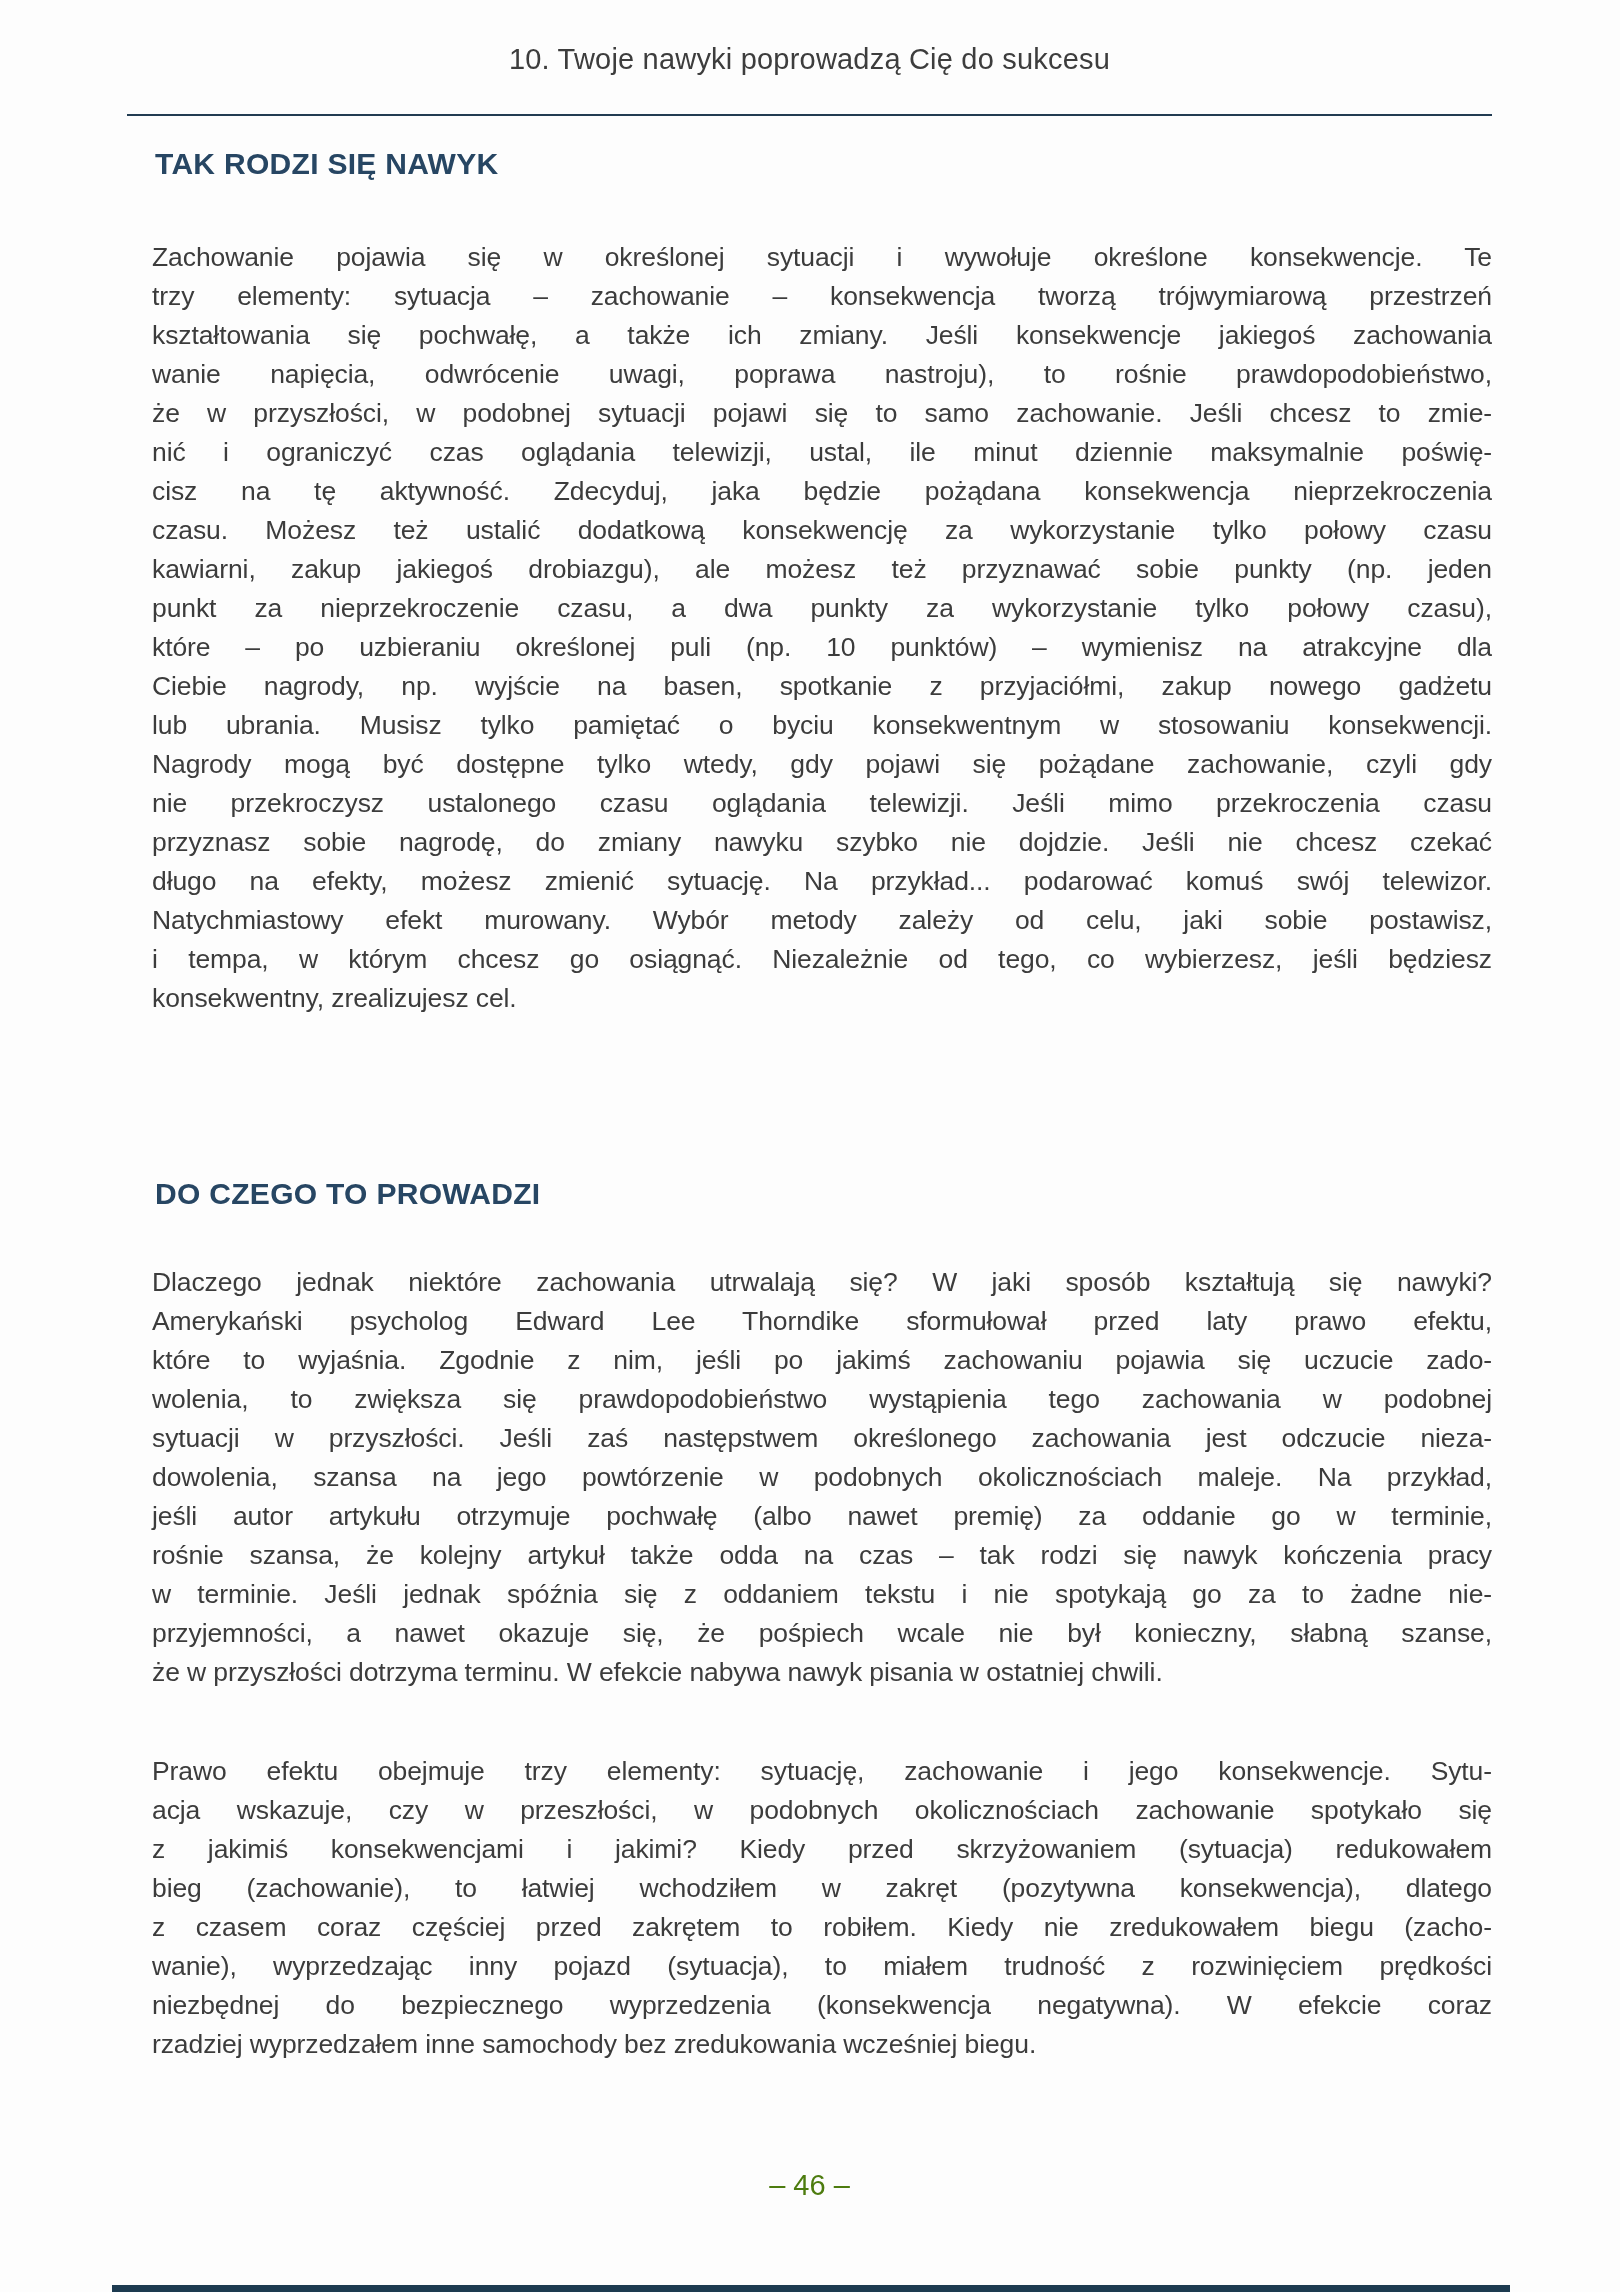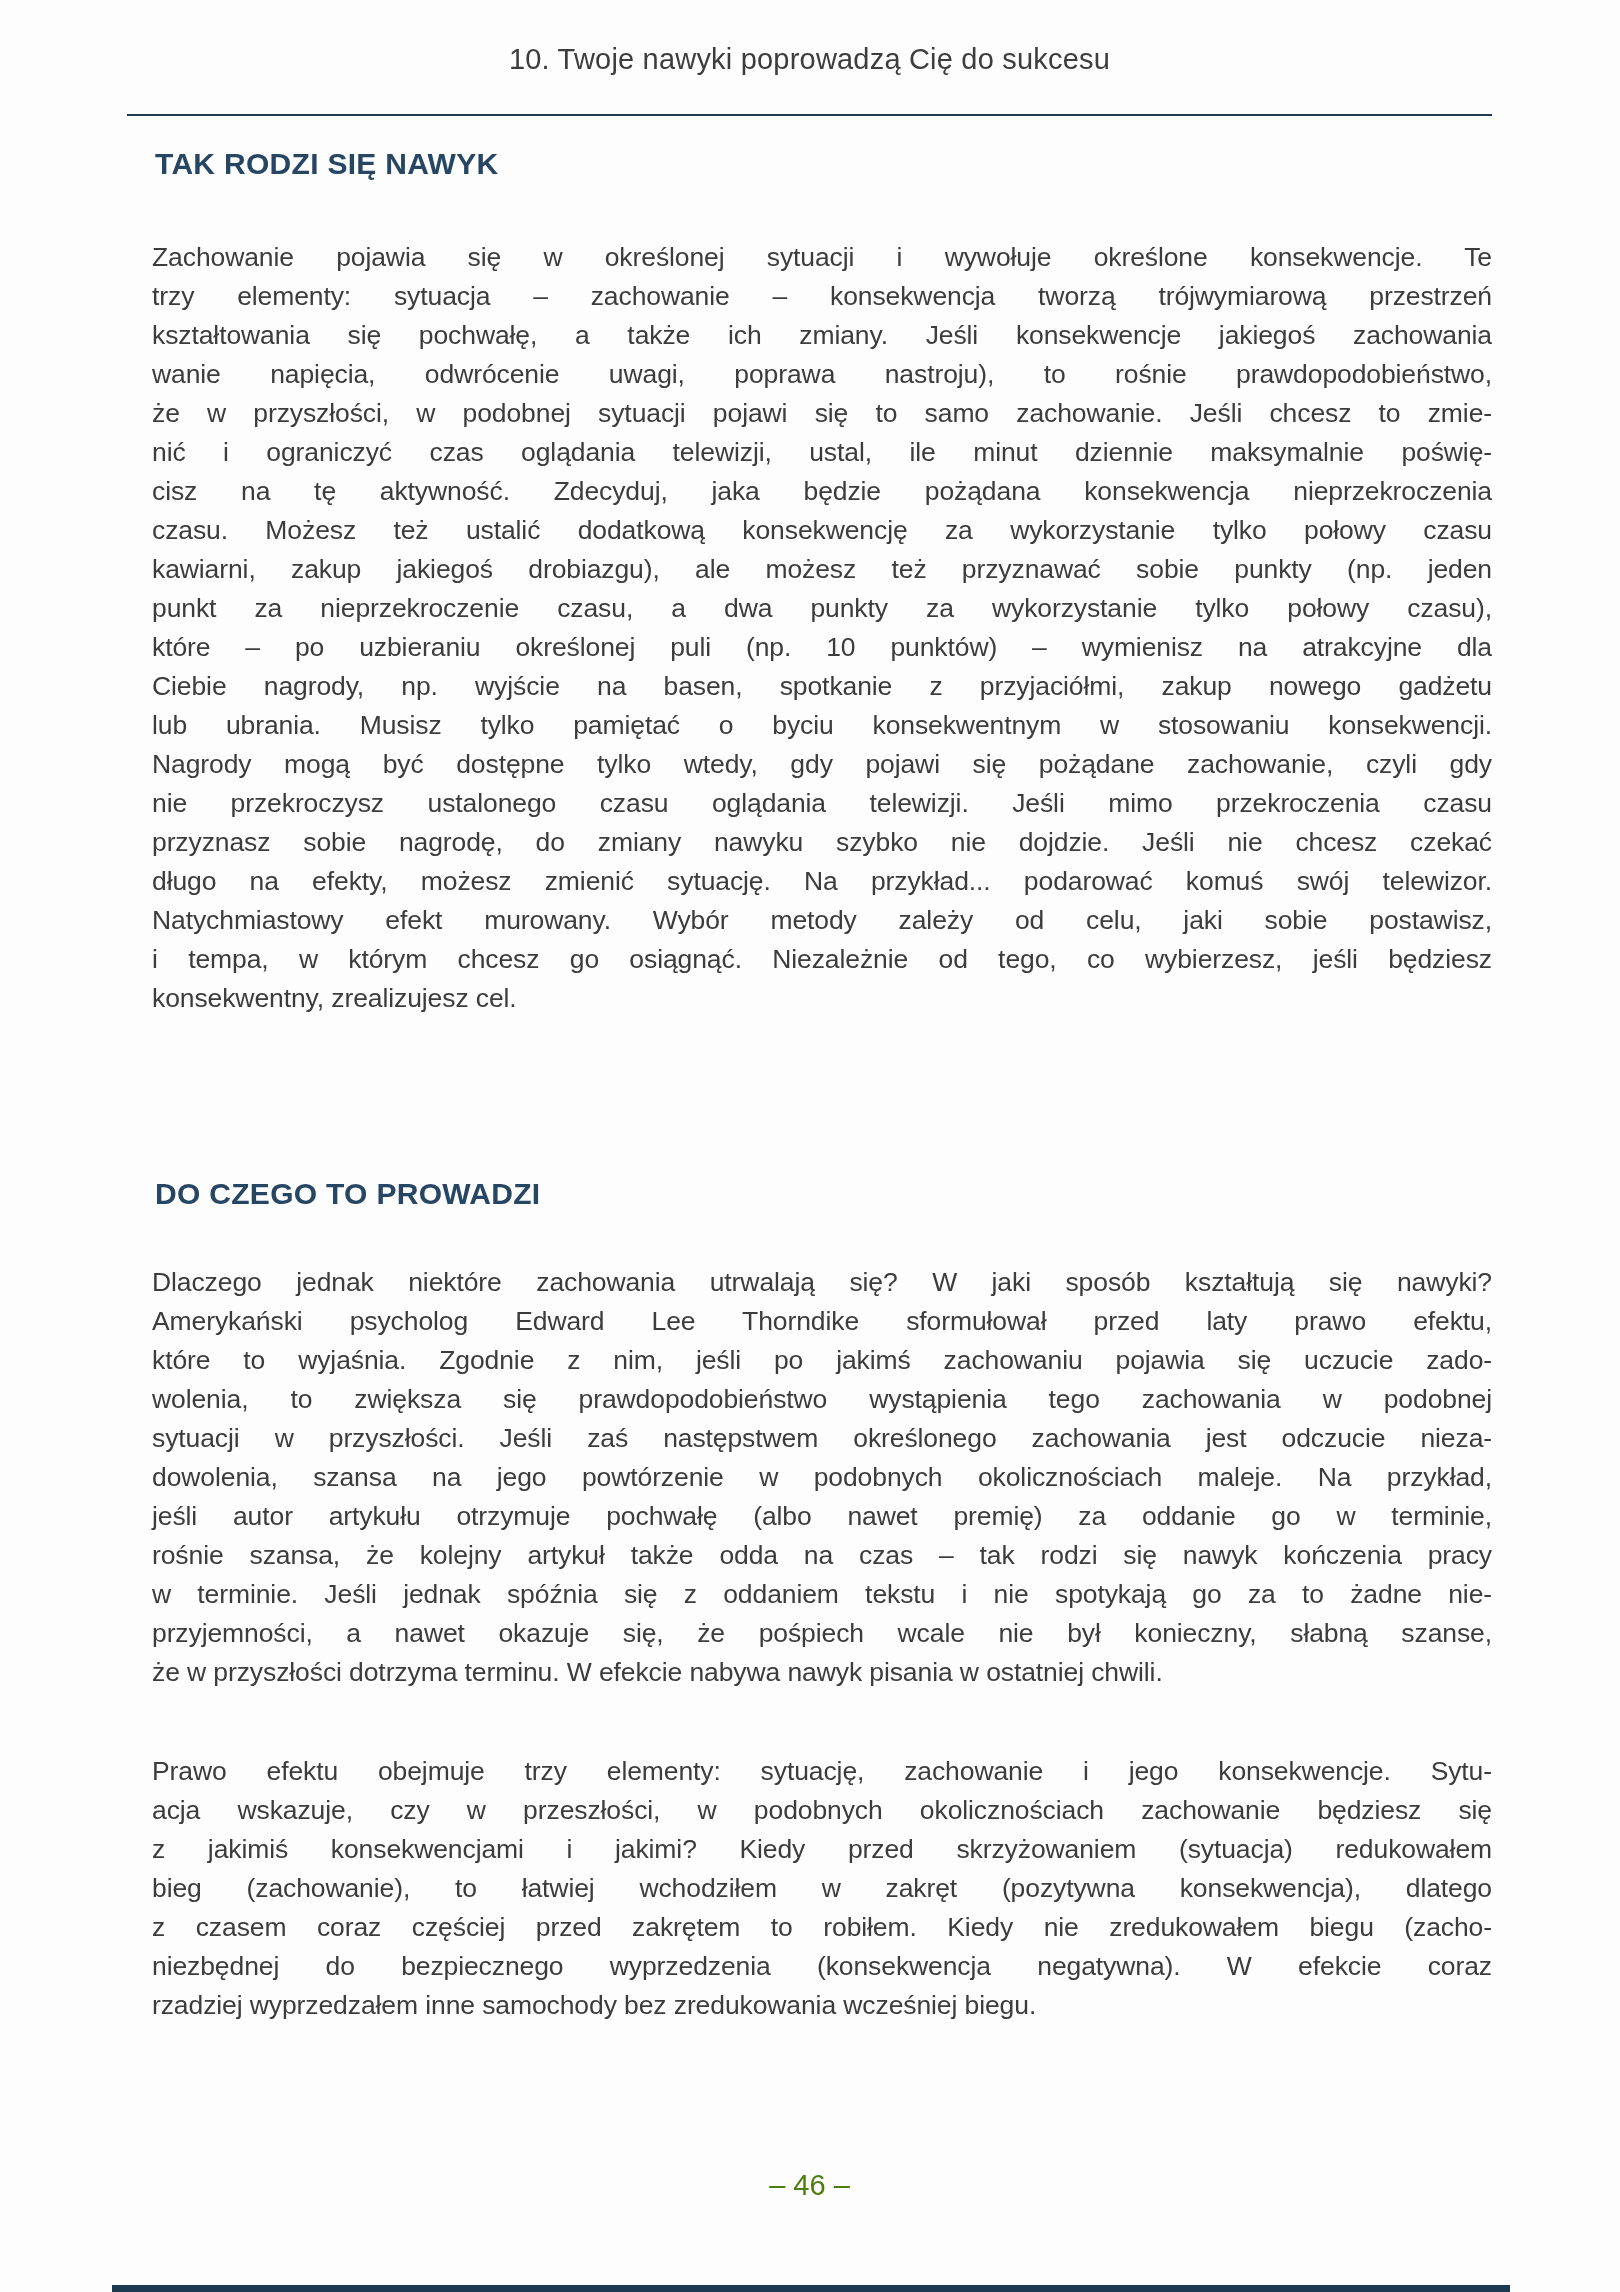--- a/index.html
+++ b/index.html
@@ -125,24 +125,25 @@
         <div class="line">dowolenia, szansa na jego powtórzenie w podobnych okolicznościach maleje. Na przykład,</div>
         <div class="line">jeśli autor artykułu otrzymuje pochwałę (albo nawet premię) za oddanie go w terminie,</div>
         <div class="line">rośnie szansa, że kolejny artykuł także odda na czas – tak rodzi się nawyk kończenia pracy</div>
         <div class="line">w terminie. Jeśli jednak spóźnia się z oddaniem tekstu i nie spotykają go za to żadne nie-</div>
         <div class="line">przyjemności, a nawet okazuje się, że pośpiech wcale nie był konieczny, słabną szanse,</div>
         <div class="line line-last">że w przyszłości dotrzyma terminu. W efekcie nabywa nawyk pisania w ostatniej chwili.</div>
       </div>
 
     <div class="paragraph para-3">
         <div class="line">Prawo efektu obejmuje trzy elementy: sytuację, zachowanie i jego konsekwencje. Sytu-</div>
-        <div class="line">acja wskazuje, czy w przeszłości, w podobnych okolicznościach zachowanie będziesz się</div>
+        <div class="line">acja wskazuje, czy w przeszłości, w podobnych okolicznościach zachowanie spotykało się</div>
         <div class="line">z jakimiś konsekwencjami i jakimi? Kiedy przed skrzyżowaniem (sytuacja) redukowałem</div>
         <div class="line">bieg (zachowanie), to łatwiej wchodziłem w zakręt (pozytywna konsekwencja), dlatego</div>
         <div class="line">z czasem coraz częściej przed zakrętem to robiłem. Kiedy nie zredukowałem biegu (zacho-</div>
+        <div class="line">wanie), wyprzedzając inny pojazd (sytuacja), to miałem trudność z rozwinięciem prędkości</div>
         <div class="line">niezbędnej do bezpiecznego wyprzedzenia (konsekwencja negatywna). W efekcie coraz</div>
         <div class="line line-last">rzadziej wyprzedzałem inne samochody bez zredukowania wcześniej biegu.</div>
       </div>
 
     <div class="page-number">– 46 –</div>
 
   </div>
 
   <div class="footer-bar"></div>
 </div>

